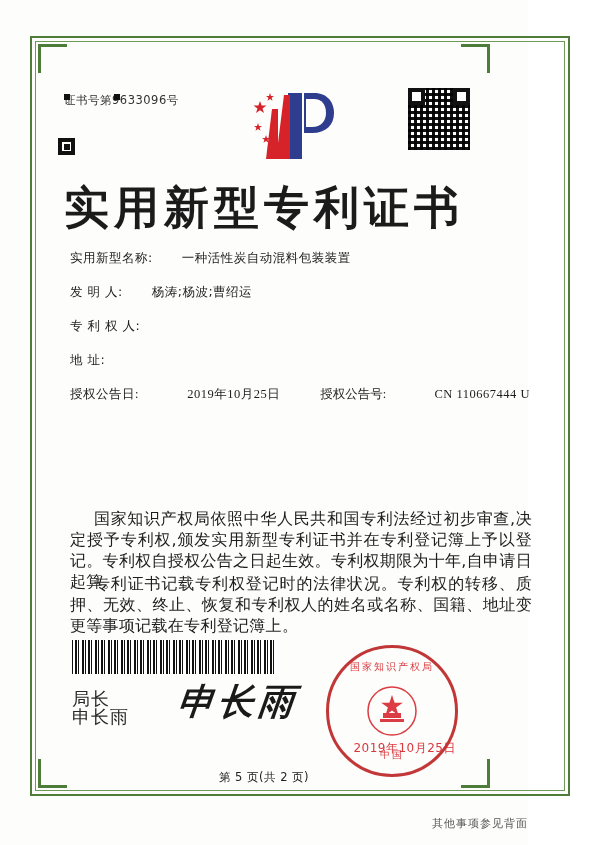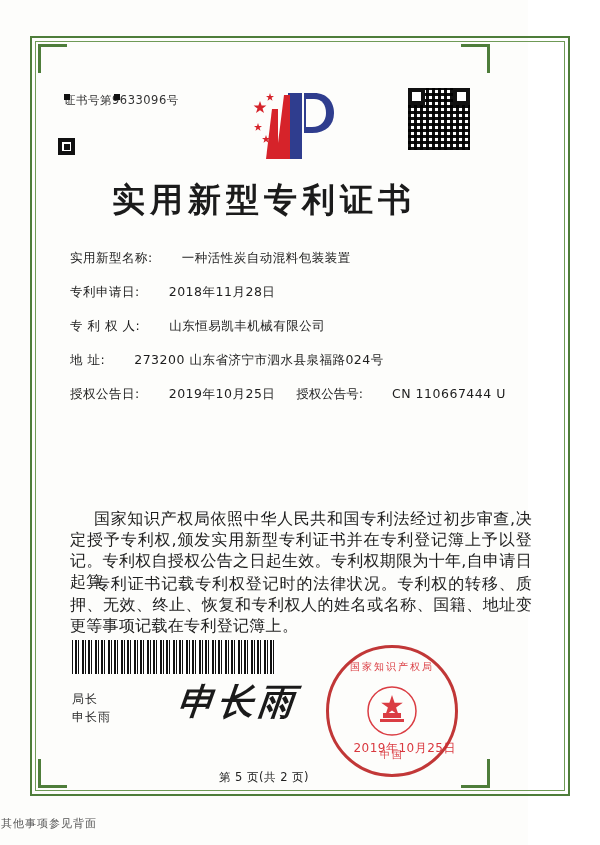--- a/index.html
+++ b/index.html
@@ -113,21 +113,21 @@
     z-index: 4;
   }
 
   
   .title {
     position: absolute;
     left: 0; right: 0;
     top: 178px;
     text-align: center;
     font-family: Liberation Serif, serif;
-    font-size: 33px;
+    font-size: 45px;
     font-weight: bold;
     letter-spacing: 5px;
     color: #1b1b1b;
   }
 
   
   .fields {
     position: absolute;
     left: 70px;
     top: 250px;
@@ -143,21 +143,21 @@
   }
   .flabel {
     flex: 0 0 auto;
     white-space: nowrap;
     letter-spacing: 0.5px;
   }
   .fvalue {
     margin-left: 8px;
     letter-spacing: 0.5px;
   }
-  .frow.split { justify-content: flex-start; }
+  .frow.split { justify-content: space-between; font-family: Liberation Serif, serif; }
   .frow .second {
     white-space: nowrap;
   }
 
   
   .para {
     position: absolute;
     left: 70px;
     width: 462px;
     font-size: 16px;
@@ -184,21 +184,21 @@
       #111 6px 7px, #fff 7px 10px,
       #111 10px 12px, #fff 12px 13px
     );
   }
 
   
   .sig-label {
     position: absolute;
     left: 72px;
     top: 690px;
-    font-size: 12px;
+    font-size: 18px;
     line-height: 18px;
     letter-spacing: 1px;
   }
   .sig-hand {
     position: absolute;
     left: 178px;
     top: 678px;
     font-family: "DejaVu Serif", "Liberation Serif", serif;
     font-size: 36px;
     font-weight: bold;
@@ -250,23 +250,23 @@
     position: absolute;
     left: 0; right: 0;
     top: 770px;
     text-align: center;
     font-size: 11.5px;
     letter-spacing: 0.5px;
     color: #222;
   }
   .footnote {
     position: absolute;
-    left: 1px; right: 0;
+    left: 12px; right: 0;
     top: 816px;
-    text-align: left;
+    text-align: right;
     font-size: 11px;
     letter-spacing: 1px;
     color: #555;
   }
 </style>
 </head>
 <body>
 
 <div class="page">
 
@@ -303,35 +303,33 @@
 
   <div class="title">实用新型专利证书</div>
 
   <div class="fields">
 
     <div class="frow">
       <span class="flabel">实用新型名称:</span>
       <span class="fvalue">一种活性炭自动混料包装装置</span>
     </div>
 
-
-
     <div class="frow">
-      <span class="flabel">专利申请日:</span>
-      <span class="fvalue">2018年11月28日</span>
-    </div>
+      <span class="flabel">发 明 人:</span>
+      <span class="fvalue">杨涛;杨波;曹绍运</span>
+    </div>
+
+
 
     <div class="frow">
       <span class="flabel">专 利 权 人:</span>
-      <span class="fvalue">山东恒易凯丰机械有限公司</span>
     </div>
 
     <div class="frow">
       <span class="flabel">地 址:</span>
-      <span class="fvalue">273200 山东省济宁市泗水县泉福路024号</span>
     </div>
 
     <div class="frow split">
       <span class="flabel">授权公告日:</span>
       <span class="fvalue">2019年10月25日</span>
       <span class="second">授权公告号:</span>
       <span class="fvalue">CN 110667444 U</span>
     </div>
 
   </div>

